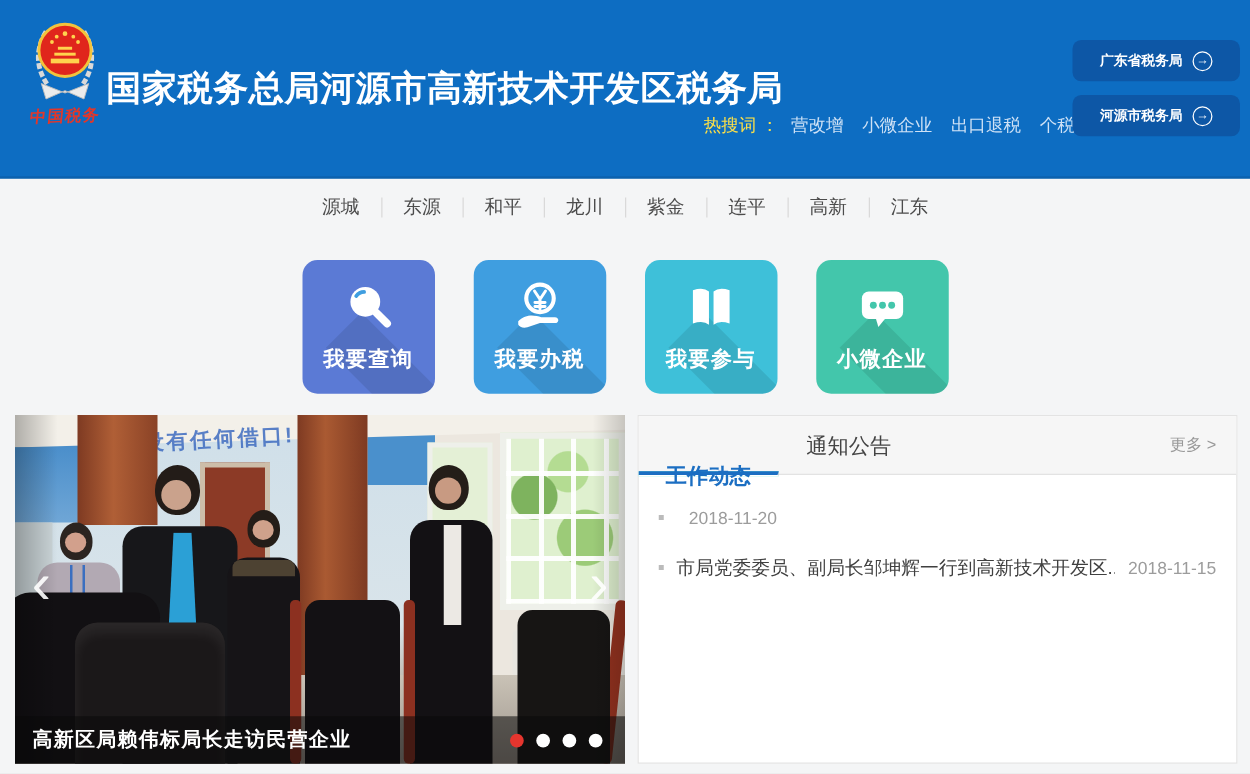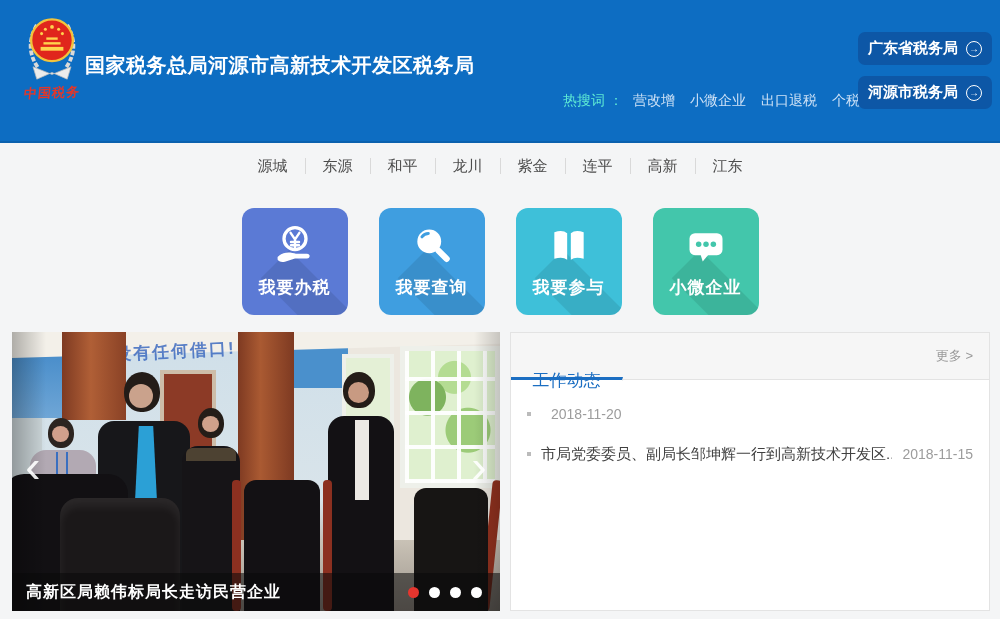--- a/index.html
+++ b/index.html
@@ -10,30 +10,30 @@
   }
   *{box-sizing:border-box;margin:0;padding:0;}
   body{font-family:"Liberation Sans","DejaVu Sans",sans-serif;background:#ddd;}
   .page{position:relative;width:1000px;height:619px;background:var(--page-bg);overflow:hidden;}
 
   
   .site-header{position:relative;height:143px;background:var(--header-bg);border-bottom:2px solid rgba(0,0,0,.10);}
   .logo{position:absolute;left:20px;top:8px;width:64px;cursor:pointer;text-align:center;}
   .logo svg{display:block;margin:0 auto;}
   .logo-caption{margin-top:2px;font-size:13px;font-weight:bold;color:#e2372a;transform:skewX(-8deg) rotate(-2deg);letter-spacing:1px;white-space:nowrap;}
-  .site-title{position:absolute;left:85px;top:52px;font-size:20px;font-weight:bold;color:#fff;letter-spacing:.5px;white-space:nowrap;}
+  .site-title{position:absolute;left:85px;top:52px;font-size:28px;font-weight:bold;color:#fff;letter-spacing:.5px;white-space:nowrap;}
   .search-box{position:absolute;left:563px;top:42px;width:274px;height:34px;background:#fff;border-radius:17px;display:flex;align-items:center;padding:0 4px 0 18px;}
   .search-box input{flex:1;border:none;outline:none;font-size:14px;color:#333;background:transparent;font-family:inherit;}
   .search-box input::placeholder{color:#9aa3ab;}
   .search-btn{width:38px;height:30px;border:none;background:none;cursor:pointer;display:flex;align-items:center;justify-content:center;}
   .hotwords{position:absolute;left:563px;top:92px;display:flex;align-items:center;font-size:14px;}
-  .hotwords .hw-label{color:#5eead4;margin-right:10px;}
+  .hotwords .hw-label{color:#fde047;margin-right:10px;}
   .hotwords a{color:#cfe2f6;text-decoration:none;margin-right:15px;cursor:pointer;}
   .quick-links{position:absolute;left:858px;top:32px;display:flex;flex-direction:column;gap:11px;}
-  .ql{width:134px;height:33px;background:var(--quick-link-bg);border-radius:7px;color:#fff;font-size:15px;font-weight:bold;display:flex;align-items:center;justify-content:center;gap:8px;text-decoration:none;cursor:pointer;}
+  .ql{width:134px;height:33px;background:var(--quick-link-bg);border-radius:7px;color:#fff;font-size:11px;font-weight:bold;display:flex;align-items:center;justify-content:center;gap:8px;text-decoration:none;cursor:pointer;}
   .circle-arrow{width:16px;height:16px;border:1px solid #fff;border-radius:50%;display:flex;align-items:center;justify-content:center;font-size:10px;font-weight:normal;}
   .circle-arrow::after{content:"→";}
 
   
   .region-nav{display:flex;justify-content:center;align-items:center;height:46px;}
   .region-item{font-size:15px;color:#4c4c4c;text-decoration:none;padding:0 17px;border-right:1px solid #d9d9d9;cursor:pointer;line-height:16px;}
   .region-item:last-child{border-right:none;}
 
   
   .services{display:flex;justify-content:center;gap:31px;margin-top:19px;}
@@ -112,21 +112,21 @@
   .cap-bar{position:absolute;left:0;right:0;bottom:0;height:38px;background:rgba(10,10,10,.55);display:flex;align-items:center;padding:0 14px;z-index:6;}
   .cap{flex:1;color:#fff;font-size:16px;font-weight:bold;letter-spacing:1px;cursor:pointer;white-space:nowrap;overflow:hidden;}
   .dots{display:flex;gap:10px;margin-right:4px;}
   .dot{width:11px;height:11px;border-radius:50%;background:#fff;cursor:pointer;}
   .dot.active{background:var(--dot-active);}
 
   
   .panel{width:480px;height:279px;background:#fff;border:1px solid var(--panel-border);}
   .tabbar{display:flex;align-items:stretch;height:47px;background:#f6f6f6;border-bottom:1px solid var(--panel-border);}
   .tab{width:112px;display:flex;align-items:center;justify-content:center;font-size:17px;color:#444;cursor:pointer;}
-  .tab.active{background:#5eead4;border-top:3px solid var(--accent-blue);border-right:1px solid var(--panel-border);color:var(--accent-blue);font-weight:normal;margin-bottom:-1px;border-bottom:1px solid #fff;margin-top:44px;}
+  .tab.active{background:#5eead4;border-top:3px solid var(--accent-blue);border-right:1px solid var(--panel-border);color:var(--accent-blue);font-weight:bold;margin-bottom:-1px;border-bottom:1px solid #fff;margin-top:44px;}
   .more{margin-left:auto;align-self:center;padding-right:16px;font-size:13px;color:#999;text-decoration:none;cursor:pointer;}
   .news{list-style:none;margin-top:14px;padding:0 16px;}
   .news li{display:flex;align-items:center;height:40px;}
   .bullet{width:4px;height:4px;background:#bbb;margin-right:10px;flex:none;}
   .news .title{flex:1;font-size:15px;color:#404040;text-decoration:none;white-space:nowrap;overflow:hidden;cursor:pointer;}
   .news .date{margin-left:10px;font-size:14px;color:#9c9c9c;flex:none;}
 </style>
 </head>
 <body>
 
@@ -181,36 +181,36 @@
     <a class="region-item">紫金</a>
     <a class="region-item">连平</a>
     <a class="region-item">高新</a>
     <a class="region-item">江东</a>
   </nav>
 
   <section class="services">
     <a class="svc">
       <span class="icon">
         <svg width="44" height="44" viewBox="0 0 24 24">
+          <circle cx="10.5" cy="9.5" r="6.5" fill="#fff"></circle>
+          <path d="M6.5,7 A4.5,4.5 0 0 1 10,5.2" fill="none" stroke="#3f9ee0" stroke-width="1.6" stroke-linecap="round"></path>
+          <line x1="15.5" y1="14.5" x2="20" y2="19" stroke="#fff" stroke-width="3.4" stroke-linecap="round"></line>
+        </svg>
+      </span>
+      <span class="svc-label">我要查询</span>
+    </a>
+    <a class="svc">
+      <span class="icon">
+        <svg width="44" height="44" viewBox="0 0 24 24">
           <circle cx="12" cy="8" r="6" fill="none" stroke="#fff" stroke-width="1.8"></circle>
           <path d="M9.6,4.8 L12,8.4 L14.4,4.8 M12,8.4 V12.6 M9.8,9.8 H14.2 M9.8,11.6 H14.2" fill="none" stroke="#fff" stroke-width="1.3" stroke-linecap="round"></path>
           <path d="M2.5,18 C6,14.5 10,15.5 12.5,16.2 L18.5,16.2 C20.5,16.2 20.5,18.8 18.5,18.8 L12,18.8 L6.5,20.6 C4.5,21.2 3,20.3 2.5,19.4 Z" fill="#fff"></path>
         </svg>
       </span>
       <span class="svc-label">我要办税</span>
-    </a>
-    <a class="svc">
-      <span class="icon">
-        <svg width="44" height="44" viewBox="0 0 24 24">
-          <circle cx="10.5" cy="9.5" r="6.5" fill="#fff"></circle>
-          <path d="M6.5,7 A4.5,4.5 0 0 1 10,5.2" fill="none" stroke="#3f9ee0" stroke-width="1.6" stroke-linecap="round"></path>
-          <line x1="15.5" y1="14.5" x2="20" y2="19" stroke="#fff" stroke-width="3.4" stroke-linecap="round"></line>
-        </svg>
-      </span>
-      <span class="svc-label">我要查询</span>
     </a>
     <a class="svc">
       <span class="icon">
         <svg width="44" height="44" viewBox="0 0 24 24">
           <path d="M4,4.5 Q8.5,3 11,5 L11,19.5 Q8.5,17.5 4,19 Z" fill="#fff"></path>
           <path d="M20,4.5 Q15.5,3 13,5 L13,19.5 Q15.5,17.5 20,19 Z" fill="#fff"></path>
         </svg>
       </span>
       <span class="svc-label">我要参与</span>
     </a>
@@ -292,20 +292,21 @@
           <span class="dot"></span>
           <span class="dot"></span>
           <span class="dot"></span>
         </div>
       </div>
     </div>
 
     <div class="panel">
       <div class="tabbar">
         <div class="tab active">工作动态</div>
+        <div class="tab">通知公告</div>
         <a class="more">更多 &gt;</a>
       </div>
       <ul class="news">
         <li>
           <span class="bullet"></span>
           <span class="date">2018-11-20</span>
         </li>
         <li>
           <span class="bullet"></span>
           <a class="title">市局党委委员、副局长邹坤辉一行到高新技术开发区..</a>

